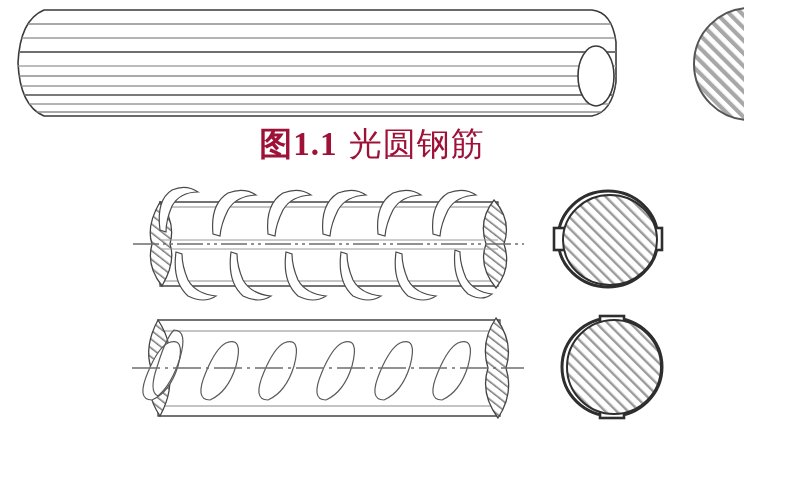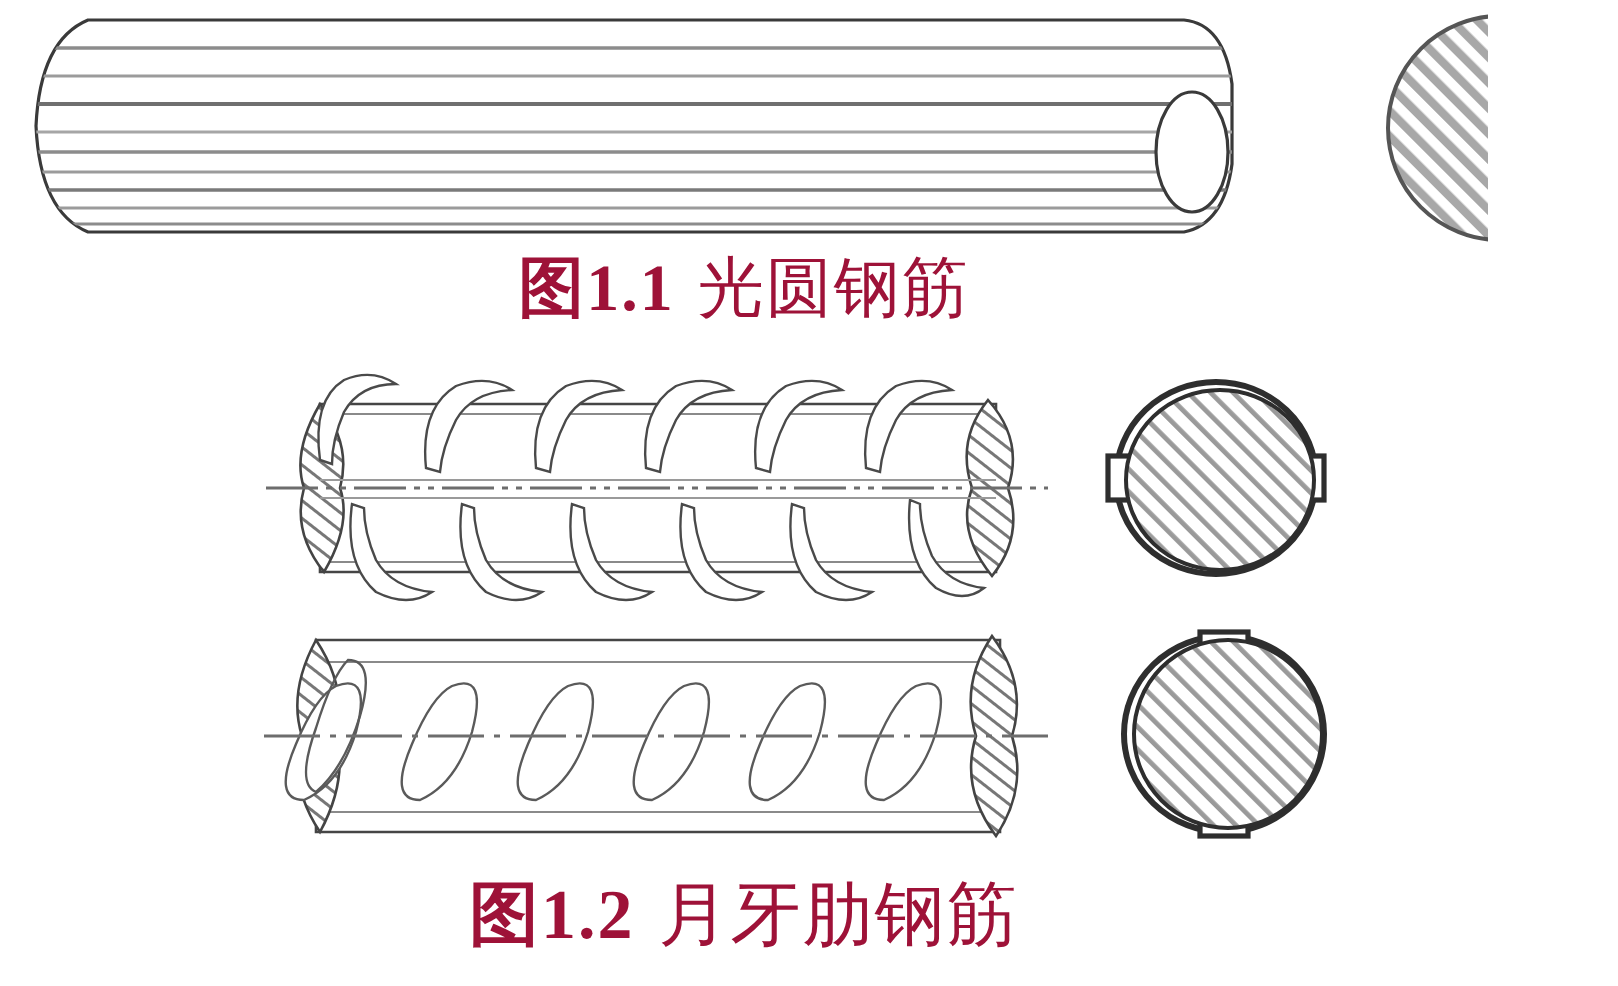--- a/index.html
+++ b/index.html
@@ -188,17 +188,14 @@
       <rect x="600" y="316" width="24" height="14" fill="#ffffff" stroke="#2e2e2e" stroke-width="2.6"></rect>
       <rect x="600" y="404" width="24" height="14" fill="#ffffff" stroke="#2e2e2e" stroke-width="2.6"></rect>
       <ellipse cx="614" cy="367" rx="47" ry="47" fill="url(#hatchB)" stroke="#2e2e2e" stroke-width="2"></ellipse>
     </g>
   </svg>
 
   <div class="caption" id="caption-1">
     <span class="cap-num">图1.1</span><span class="cap-text"> 光圆钢筋</span>
   </div>
 
-  <div class="caption" id="caption-2">
-    <span class="cap-num">图1.2</span><span class="cap-text"> 月牙肋钢筋</span>
-  </div>
 
 </div>
 
 </body></html>

